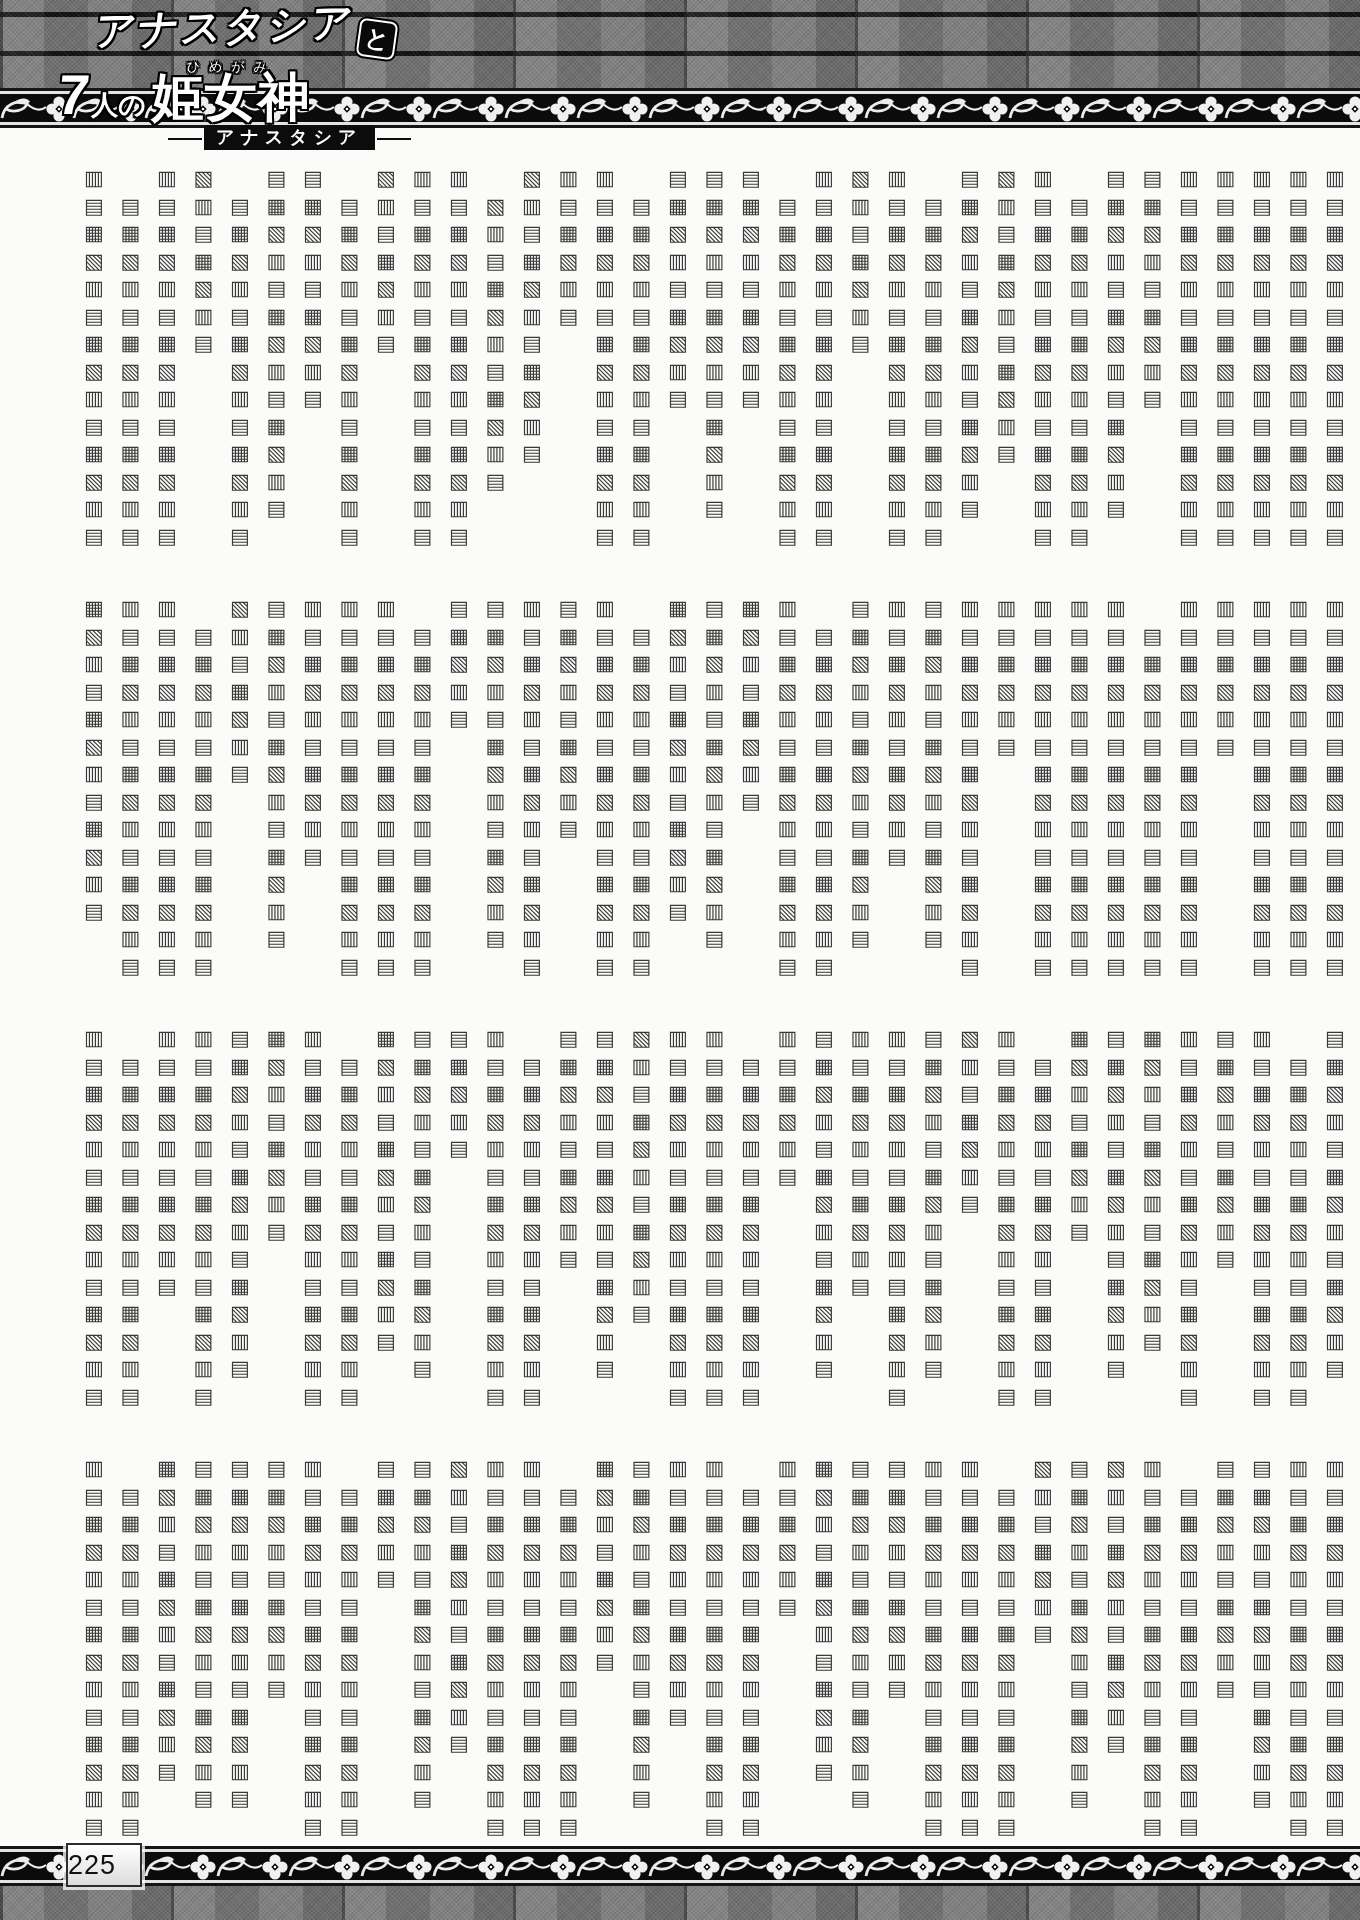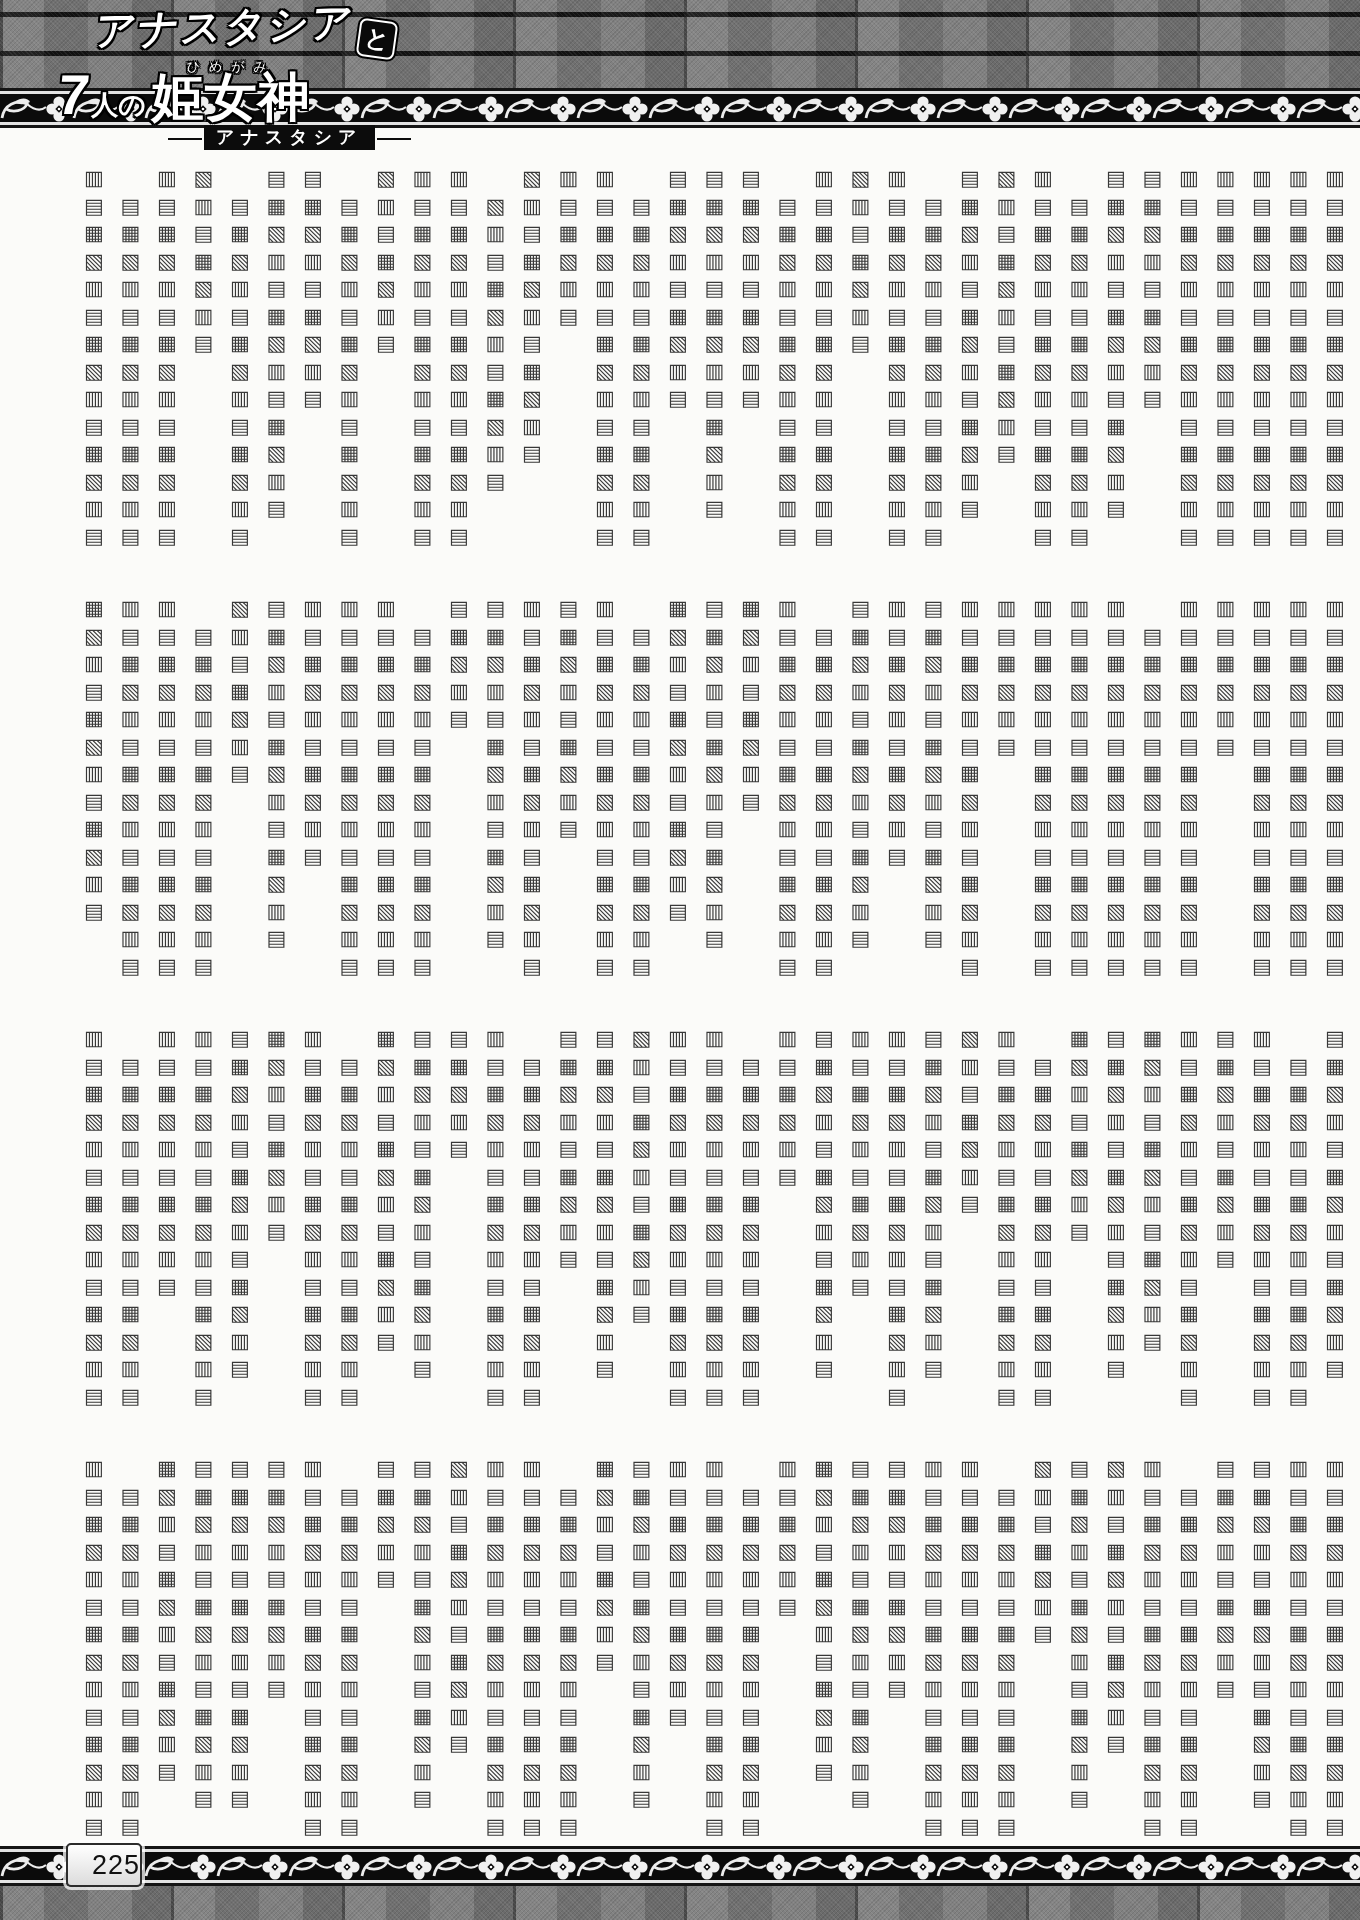--- a/index.html
+++ b/index.html
@@ -48,22 +48,22 @@
   .logo-ribbon::before{left:-36px;} .logo-ribbon::after{right:-36px;}
 
   
   .bands{position:absolute;top:165px;left:70px;right:12px;display:flex;flex-direction:column;gap:45px;}
   .band{height:385px;display:flex;flex-direction:row-reverse;justify-content:flex-start;gap:10.5px;overflow:hidden;}
   .col{width:26px;flex:0 0 26px;font:21px/27.5px "DejaVu Sans",sans-serif;color:#2a2a2a;
        white-space:pre-line;text-align:center;opacity:.93;}
 
   
   .page-badge{position:absolute;left:66px;top:1843px;z-index:8;width:72px;height:40px;
-     background:linear-gradient(#ffffff,#dcdcdc);border:2px solid #2c2c2c;border-radius:5px;
-     box-shadow:0 0 0 3px rgba(255,255,255,.75);display:flex;align-items:center;justify-content:flex-end;
+     background:linear-gradient(#ffffff,#dcdcdc);border:2px solid #2c2c2c;border-radius:0;
+     box-shadow:0 0 0 3px rgba(255,255,255,.75);display:flex;align-items:center;justify-content:flex-start;
      font-size:27px;color:#111;letter-spacing:1px;font-family:"Liberation Sans",sans-serif;}
 </style>
 </head>
 <body>
 
 <div class="page">
 
   <div class="brick brick-top"></div>
 
   <div class="ornament ornament-top">

